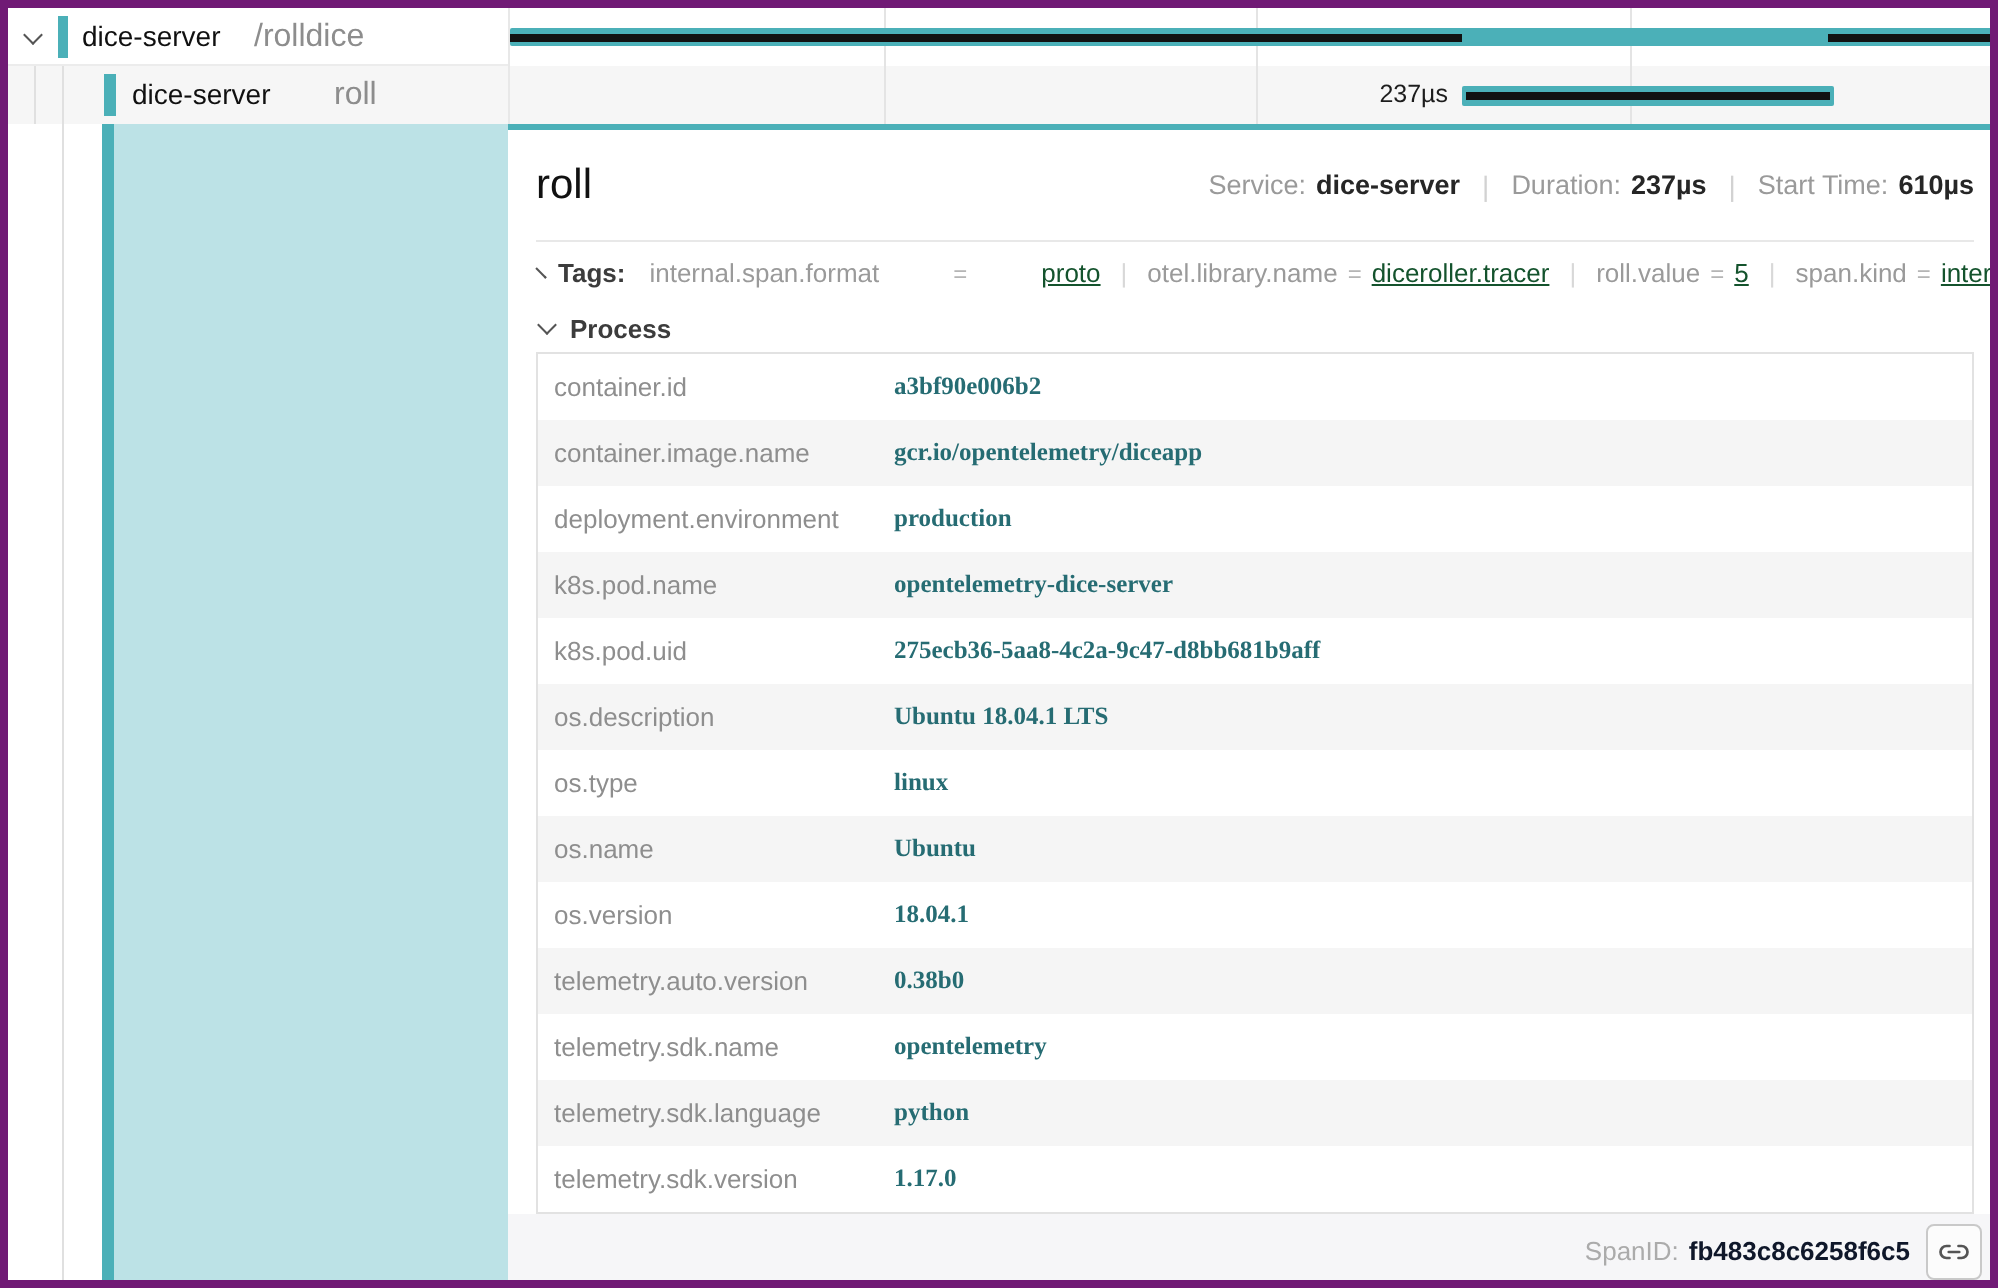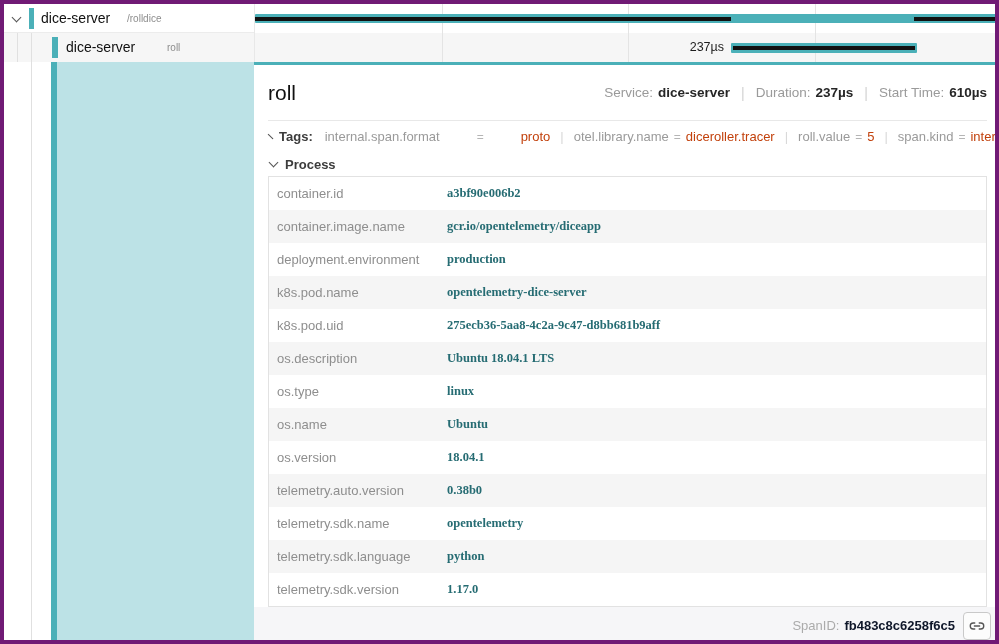--- a/index.html
+++ b/index.html
@@ -18,21 +18,21 @@
 
   
   .t-row { position:absolute; left:0; width:997px; height:29px; }
   #row1 { top:0; background:#fff; }
   #row2 { top:29px; background:#f6f6f6; }
   .name-col { position:absolute; left:0; top:0; width:250px; height:29px; }
   #row1 .name-col { border-bottom:1px solid #ececec; }
   .svc-color-block { position:absolute; top:4px; width:5px; height:21px;
                      background:var(--accent,#4bb0b8); }
   .span-name { position:absolute; top:0; line-height:29px; font-size:14px; color:#101010; white-space:nowrap; }
-  .op-name { font-size:10px; color:#8d8d8d; margin-left:9px; }
+  .op-name { font-size:16px; color:#8d8d8d; margin-left:9px; }
   .indent-guide { position:absolute; top:0; bottom:0; width:0; border-left:1px solid #e0e0e0; }
 
   .time-col { position:absolute; left:250px; top:0; width:747px; height:29px;
               border-left:1px solid #e8e8e8; }
   .gridline { position:absolute; top:0; bottom:0; width:0; border-left:1px solid #e4e4e4; }
   .g25{left:25%;} .g50{left:50%;} .g75{left:75%;}
 
   .bar { position:absolute; background:var(--accent,#4bb0b8); border-radius:1px; }
   #bar1 { left:0; top:10px; width:100%; height:9px; }
   #bar2 { left:476px; top:10px; width:186px; height:10px; }
@@ -62,21 +62,21 @@
   .d-fields .val { color:#262626; font-weight:bold; }
   .pipe { color:#d2d2d2; margin:0 11px; font-size:14px; }
 
   .tags-row { height:31px; margin:0 14px; display:flex; align-items:center;
               font-size:13px; white-space:nowrap; cursor:pointer; }
   .tags-row .chev { margin-right:8px; margin-left:2px; }
   .sec-label { font-weight:bold; color:#3c3c3c; }
   .tag-item { display:flex; align-items:center; }
   .tag-item .k { color:#9a9a9a; }
   .tag-item .eq { color:#b5b5b5; margin:0 5px; font-size:12px; }
-  .tag-item .v { color:#c2410c; }
+  .tag-item .v { color:#14532d;text-decoration:underline; }
   .tags-row .sep { color:#d8d8d8; margin:0 10px; }
   .tags-row .first { margin-left:12px;gap:32px; }
 
   .process-hdr { height:24px; margin:0 14px; display:flex; align-items:center;
                  font-size:13px; cursor:pointer; }
   .process-hdr .chev { margin-right:8px; margin-left:2px; margin-top:-3px; }
 
   .kv-table { margin:0 14px; border:1px solid #e2e2e2; background:#fff; }
   .kv-row { display:flex; height:33px; align-items:center; }
   .kv-row:nth-child(even) { background:#f5f5f5; }

